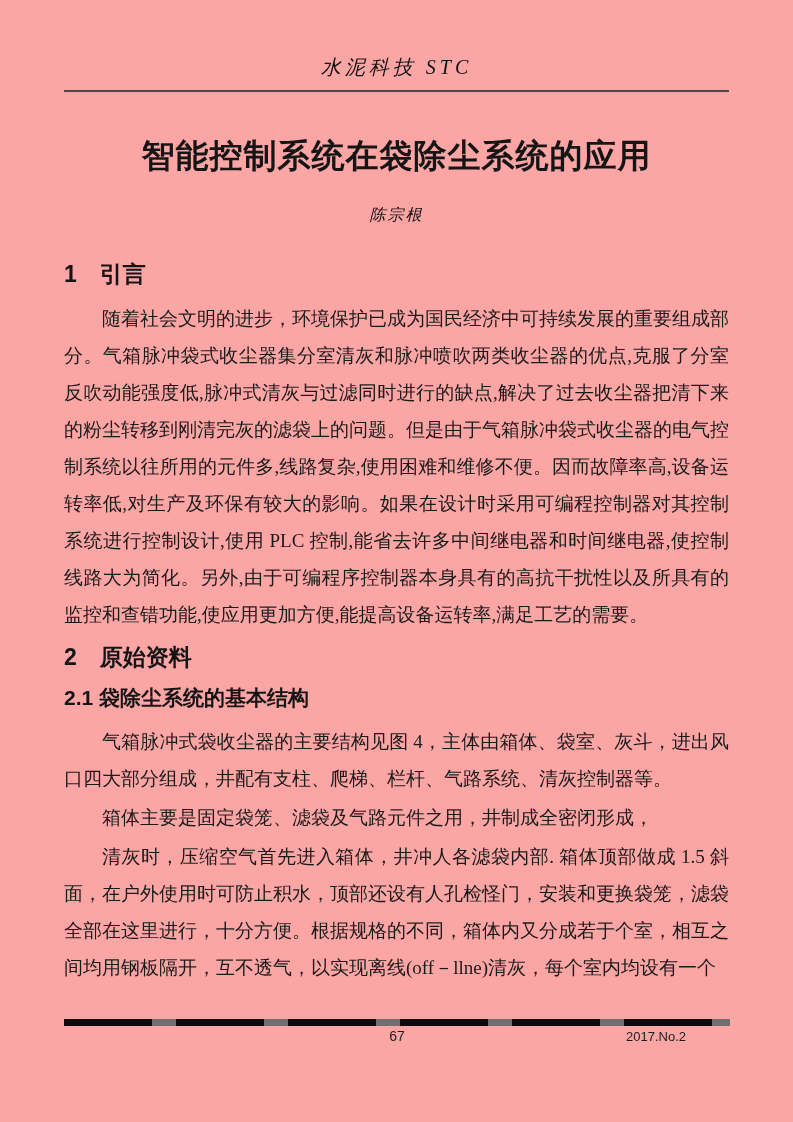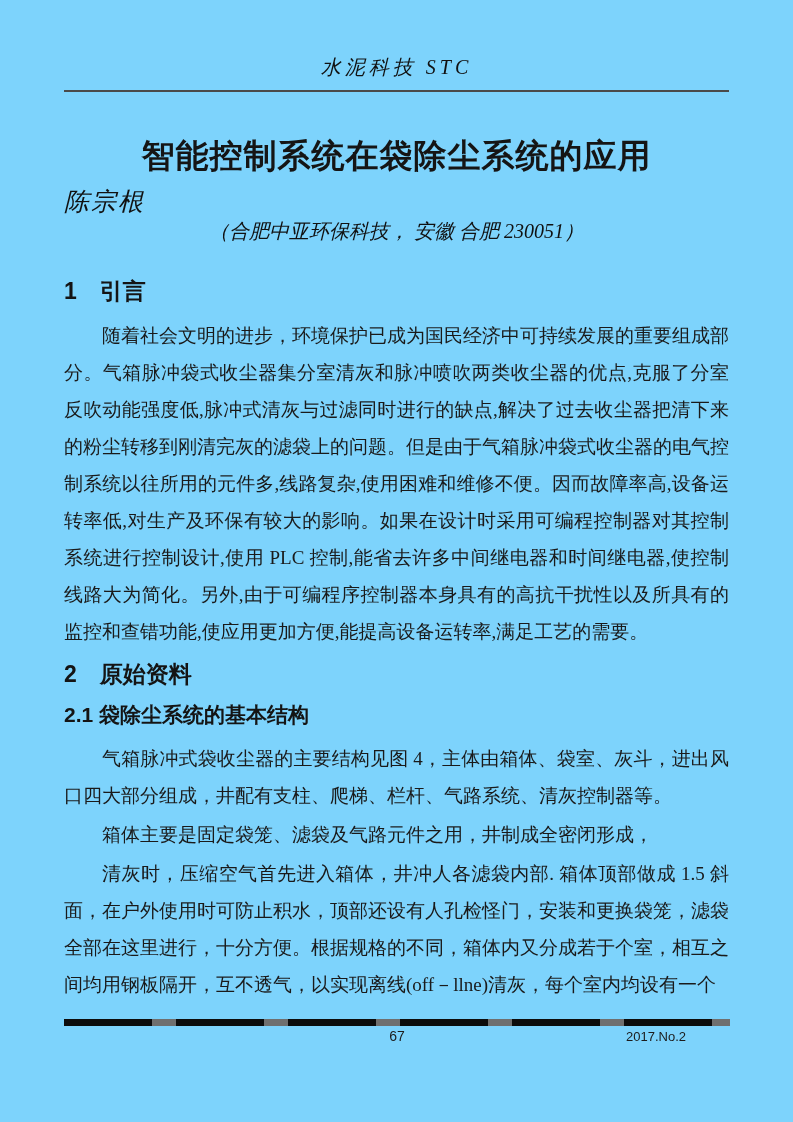--- a/index.html
+++ b/index.html
@@ -6,21 +6,21 @@
     margin: 0;
     padding: 0;
     background: #ffffff;
     font-family: "Liberation Serif", serif;
     color: #111;
   }
   .page {
     position: relative;
     width: 793px;
     height: 1122px;
-    background: #7dd3fc;
+    background: #fca5a5;
     overflow: hidden;
     box-sizing: border-box;
   }
   .content {
     margin: 0 64px;
   }
   
   .journal-name {
     padding-top: 55px;
     text-align: center;
@@ -41,22 +41,23 @@
     margin-top: 44px;
     text-align: center;
     font-family: "Liberation Sans", sans-serif;
     font-weight: 600;
     font-size: 33px;
     line-height: 40px;
     letter-spacing: 1px;
     color: #151515;
   }
   .author {
-    margin-top: 14px;
-    font-size: 25px;
+    margin-top: 27px;
+    text-align: center;
+    font-size: 16px;
     line-height: 24px;
     letter-spacing: 2px;
     font-style: italic;
   }
   .affiliation {
     margin-top: 4px;
     text-align: center;
     font-size: 20px;
     line-height: 26px;
     font-style: italic;
@@ -147,21 +148,20 @@
   <div class="content">
 
     <div class="journal-name">水泥科技 STC</div>
 
     <hr class="header-rule">
 
     <div class="article-title">智能控制系统在袋除尘系统的应用</div>
 
     <div class="author">陈宗根</div>
 
-    <div class="affiliation">（合肥中亚环保科技， 安徽 合肥 230051）</div>
 
     <div class="h-level1">1　引言</div>
 
     <p class="para">随着社会文明的进步，环境保护已成为国民经济中可持续发展的重要组成部分。气箱脉冲袋式收尘器集分室清灰和脉冲喷吹两类收尘器的优点,克服了分室反吹动能强度低,脉冲式清灰与过滤同时进行的缺点,解决了过去收尘器把清下来的粉尘转移到刚清完灰的滤袋上的问题。但是由于气箱脉冲袋式收尘器的电气控制系统以往所用的元件多,线路复杂,使用困难和维修不便。因而故障率高,设备运转率低,对生产及环保有较大的影响。如果在设计时采用可编程控制器对其控制系统进行控制设计,使用 PLC 控制,能省去许多中间继电器和时间继电器,使控制线路大为简化。另外,由于可编程序控制器本身具有的高抗干扰性以及所具有的监控和查错功能,使应用更加方便,能提高设备运转率,满足工艺的需要。</p>
 
     <div class="h-level1 second">2　原始资料</div>
 
     <div class="h-level2">2.1 袋除尘系统的基本结构</div>
 
     <p class="para">气箱脉冲式袋收尘器的主要结构见图 4，主体由箱体、袋室、灰斗，进出风口四大部分组成，井配有支柱、爬梯、栏杆、气路系统、清灰控制器等。</p>

